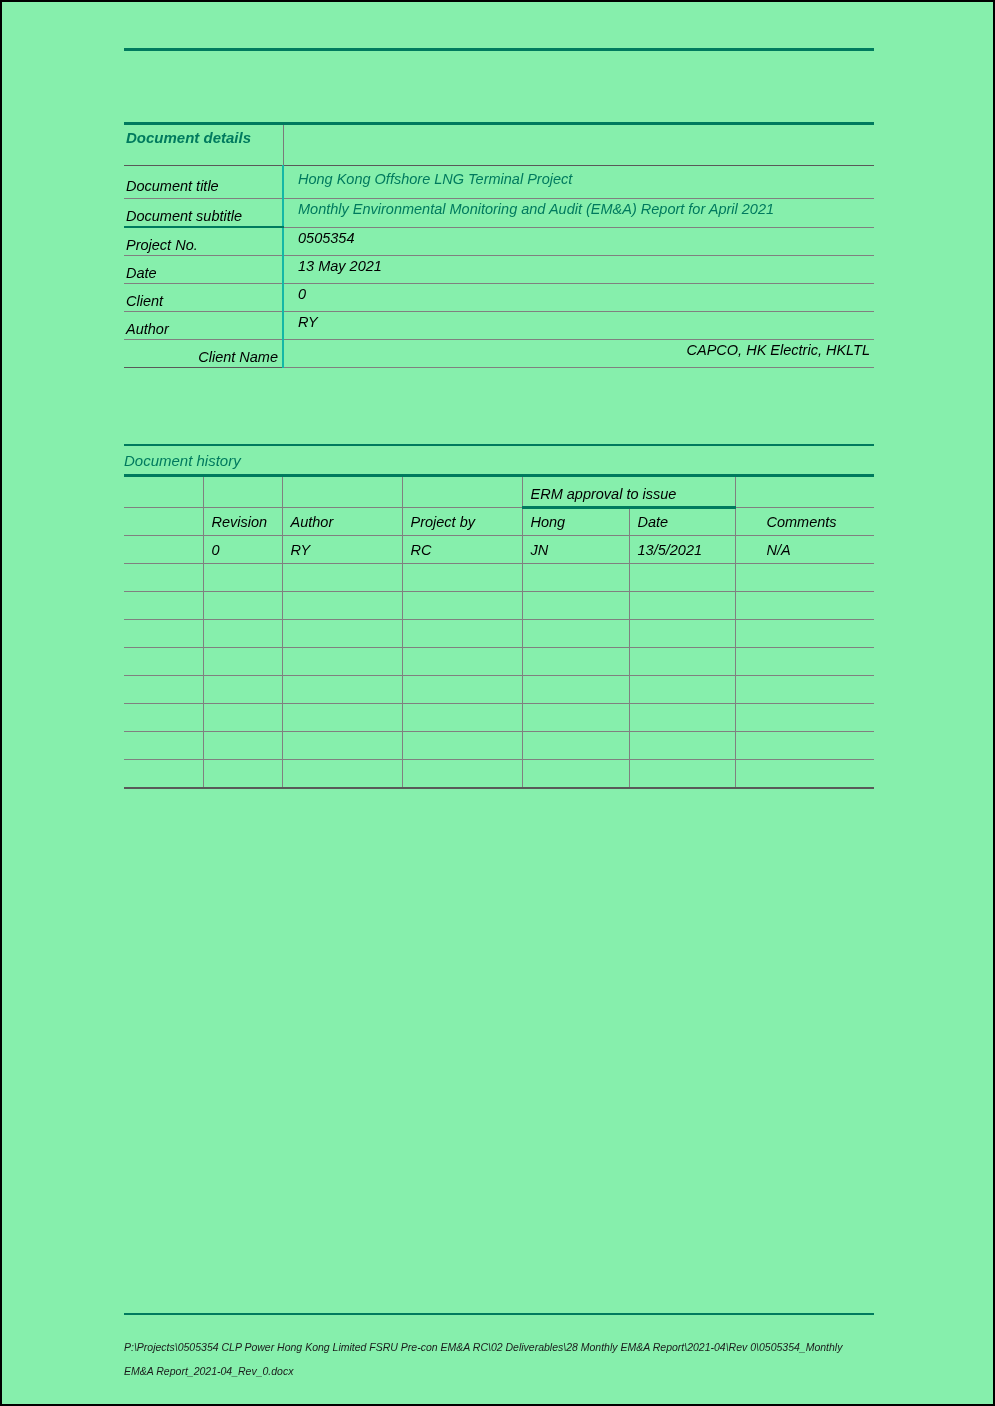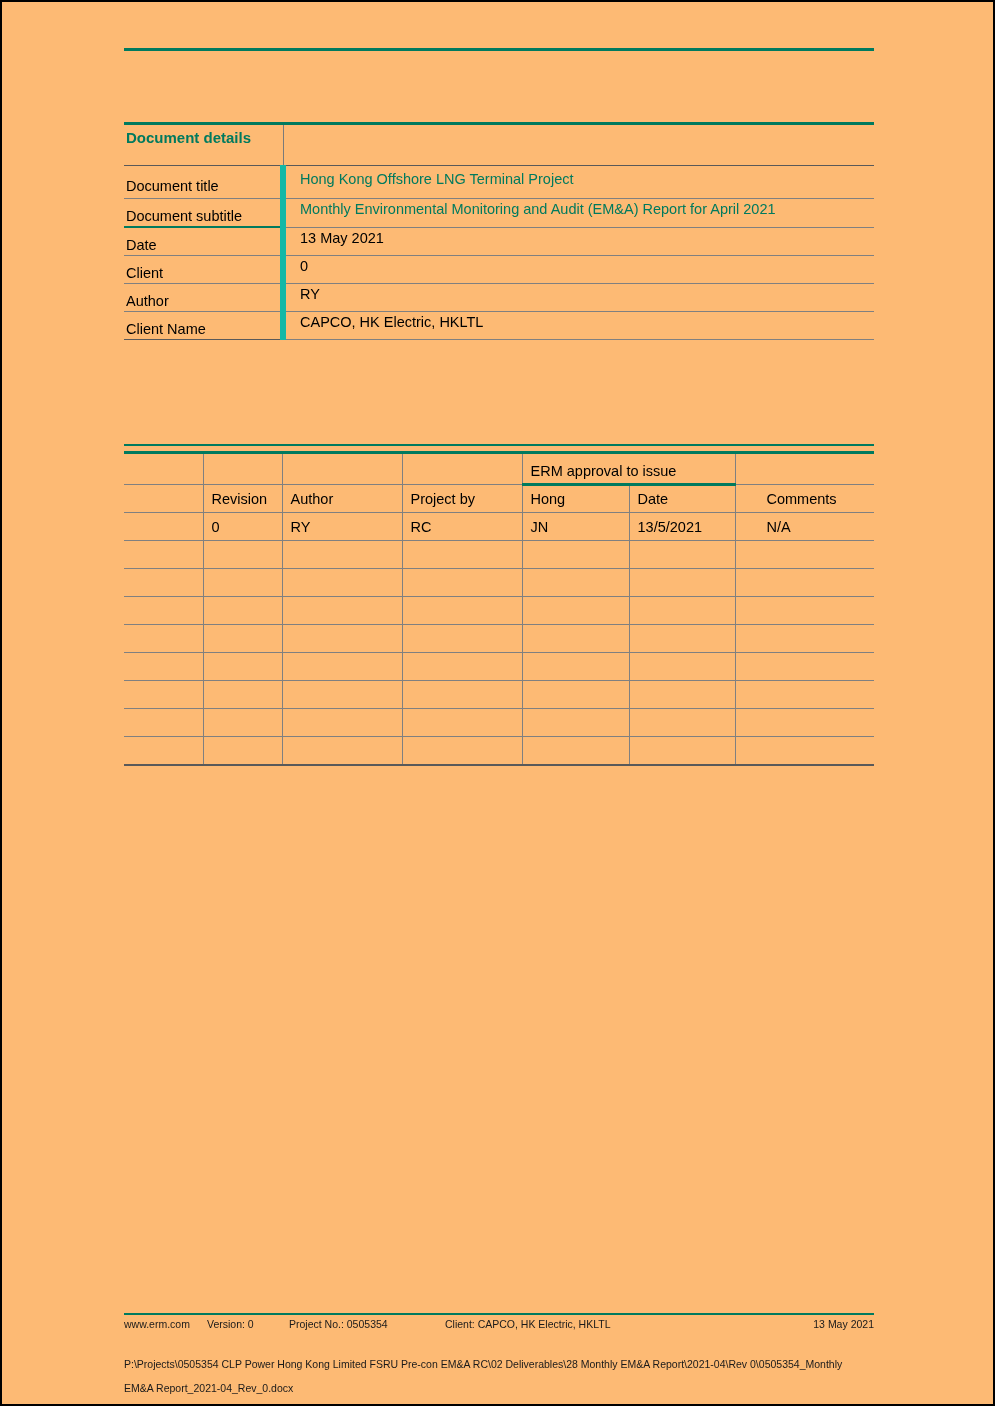--- a/index.html
+++ b/index.html
@@ -5,23 +5,24 @@
   * { margin: 0; padding: 0; box-sizing: border-box; }
   html, body { background: #ffffff; }
   body {
     font-family: "Liberation Sans", "DejaVu Sans", sans-serif;
     color: #000000;
   }
   .page {
     position: relative;
     width: 995px;
     height: 1406px;
-    background: #fdba74;
+    background: #86efac;
     border: 2px solid #000000;
     overflow: hidden;
+    font-style: italic;
   }
   .rule {
     position: absolute;
     left: 122px;
     width: 750px;
     background: var(--green);
   }
   .top-rule { top: 46px; height: 3px; }
 
   
@@ -40,34 +41,34 @@
     font-size: 15px;
     font-weight: bold;
     color: var(--green);
     padding: 4px 4px 0 2px;
     border-right: 1px solid #7a7a7a;
   }
   .detail-row .lab {
     font-size: 14.5px;
     color: #000;
     padding: 9px 4px 2px 2px;
-    border-right: 6px solid #14b8a6;
+    border-right: 2px solid #14b8a6;
     border-bottom: 1px solid #808080;
   }
   .detail-row .val {
     font-size: 14.5px;
     color: #000;
     padding: 2px 4px 9px 14px;
     border-bottom: 1px solid #808080;
   }
   .detail-row td { height: 28px; }
   .detail-row-0 td { height: 33px; }
   .detail-row-1 td { height: 16px; border-bottom: 2px solid var(--green); }
   .detail-row-1 .lab { border-bottom: 2px solid var(--green); }
-  .detail-row-6 td, .detail-row-6 .lab { border-bottom: 1px solid #595959; }
+  .detail-row-6 td, .detail-row-6 .lab { border-bottom: 1px solid #595959; text-align: right; }
   .green-text { color: var(--green) !important; }
 
   
   .history-section { position: absolute; left: 122px; top: 442px; width: 750px; }
   .rule-inline { height: 2px; background: var(--green); }
   .history-heading {
     font-size: 15px;
     font-weight: normal;
     color: var(--green);
     margin-top: 6px;
@@ -140,20 +141,24 @@
       </tbody>
       <tbody id="details-rows">
           <tr class="detail-row detail-row-0">
             <td class="lab">Document title</td>
             <td class="val green-text">Hong Kong Offshore LNG Terminal Project</td>
           </tr>
           <tr class="detail-row detail-row-1">
             <td class="lab">Document subtitle</td>
             <td class="val green-text">Monthly Environmental Monitoring and Audit (EM&amp;A) Report for April 2021</td>
           </tr>
+          <tr class="detail-row detail-row-2">
+            <td class="lab">Project No.</td>
+            <td class="val">0505354</td>
+          </tr>
           <tr class="detail-row detail-row-3">
             <td class="lab">Date</td>
             <td class="val">13 May 2021</td>
           </tr>
           <tr class="detail-row detail-row-4">
             <td class="lab">Client</td>
             <td class="val">0</td>
           </tr>
           <tr class="detail-row detail-row-5">
             <td class="lab">Author</td>
@@ -162,20 +167,21 @@
           <tr class="detail-row detail-row-6">
             <td class="lab">Client Name</td>
             <td class="val">CAPCO, HK Electric, HKLTL</td>
           </tr>
         </tbody>
     </table>
   </section>
 
   <section class="history-section">
     <div class="rule-inline"></div>
+    <h2 class="history-heading">Document history</h2>
     <table class="history-table">
       <colgroup>
         <col class="col-0">
           <col class="col-1">
           <col class="col-2">
           <col class="col-3">
         <col class="col-4">
           <col class="col-5">
           <col class="col-6">
       </colgroup>
@@ -279,23 +285,16 @@
             <td></td>
             <td></td>
             <td></td>
           </tr>
         </tbody>
     </table>
   </section>
 
   <footer class="footer">
     <div class="rule-inline"></div>
-    <div class="footer-line1">
-      <span class="f-web">www.erm.com</span>
-      <span class="f-ver">Version: 0</span>
-      <span class="f-proj">Project No.: 0505354</span>
-      <span class="f-client">Client: CAPCO, HK Electric, HKLTL</span>
-      <span class="f-date">13 May 2021</span>
-    </div>
     <div class="footer-path">P:\Projects\0505354 CLP Power Hong Kong Limited FSRU Pre-con EM&amp;A RC\02 Deliverables\28 Monthly EM&amp;A Report\2021-04\Rev 0\0505354_Monthly EM&amp;A Report_2021-04_Rev_0.docx</div>
   </footer>
 
 </div>
 
 </body></html>

